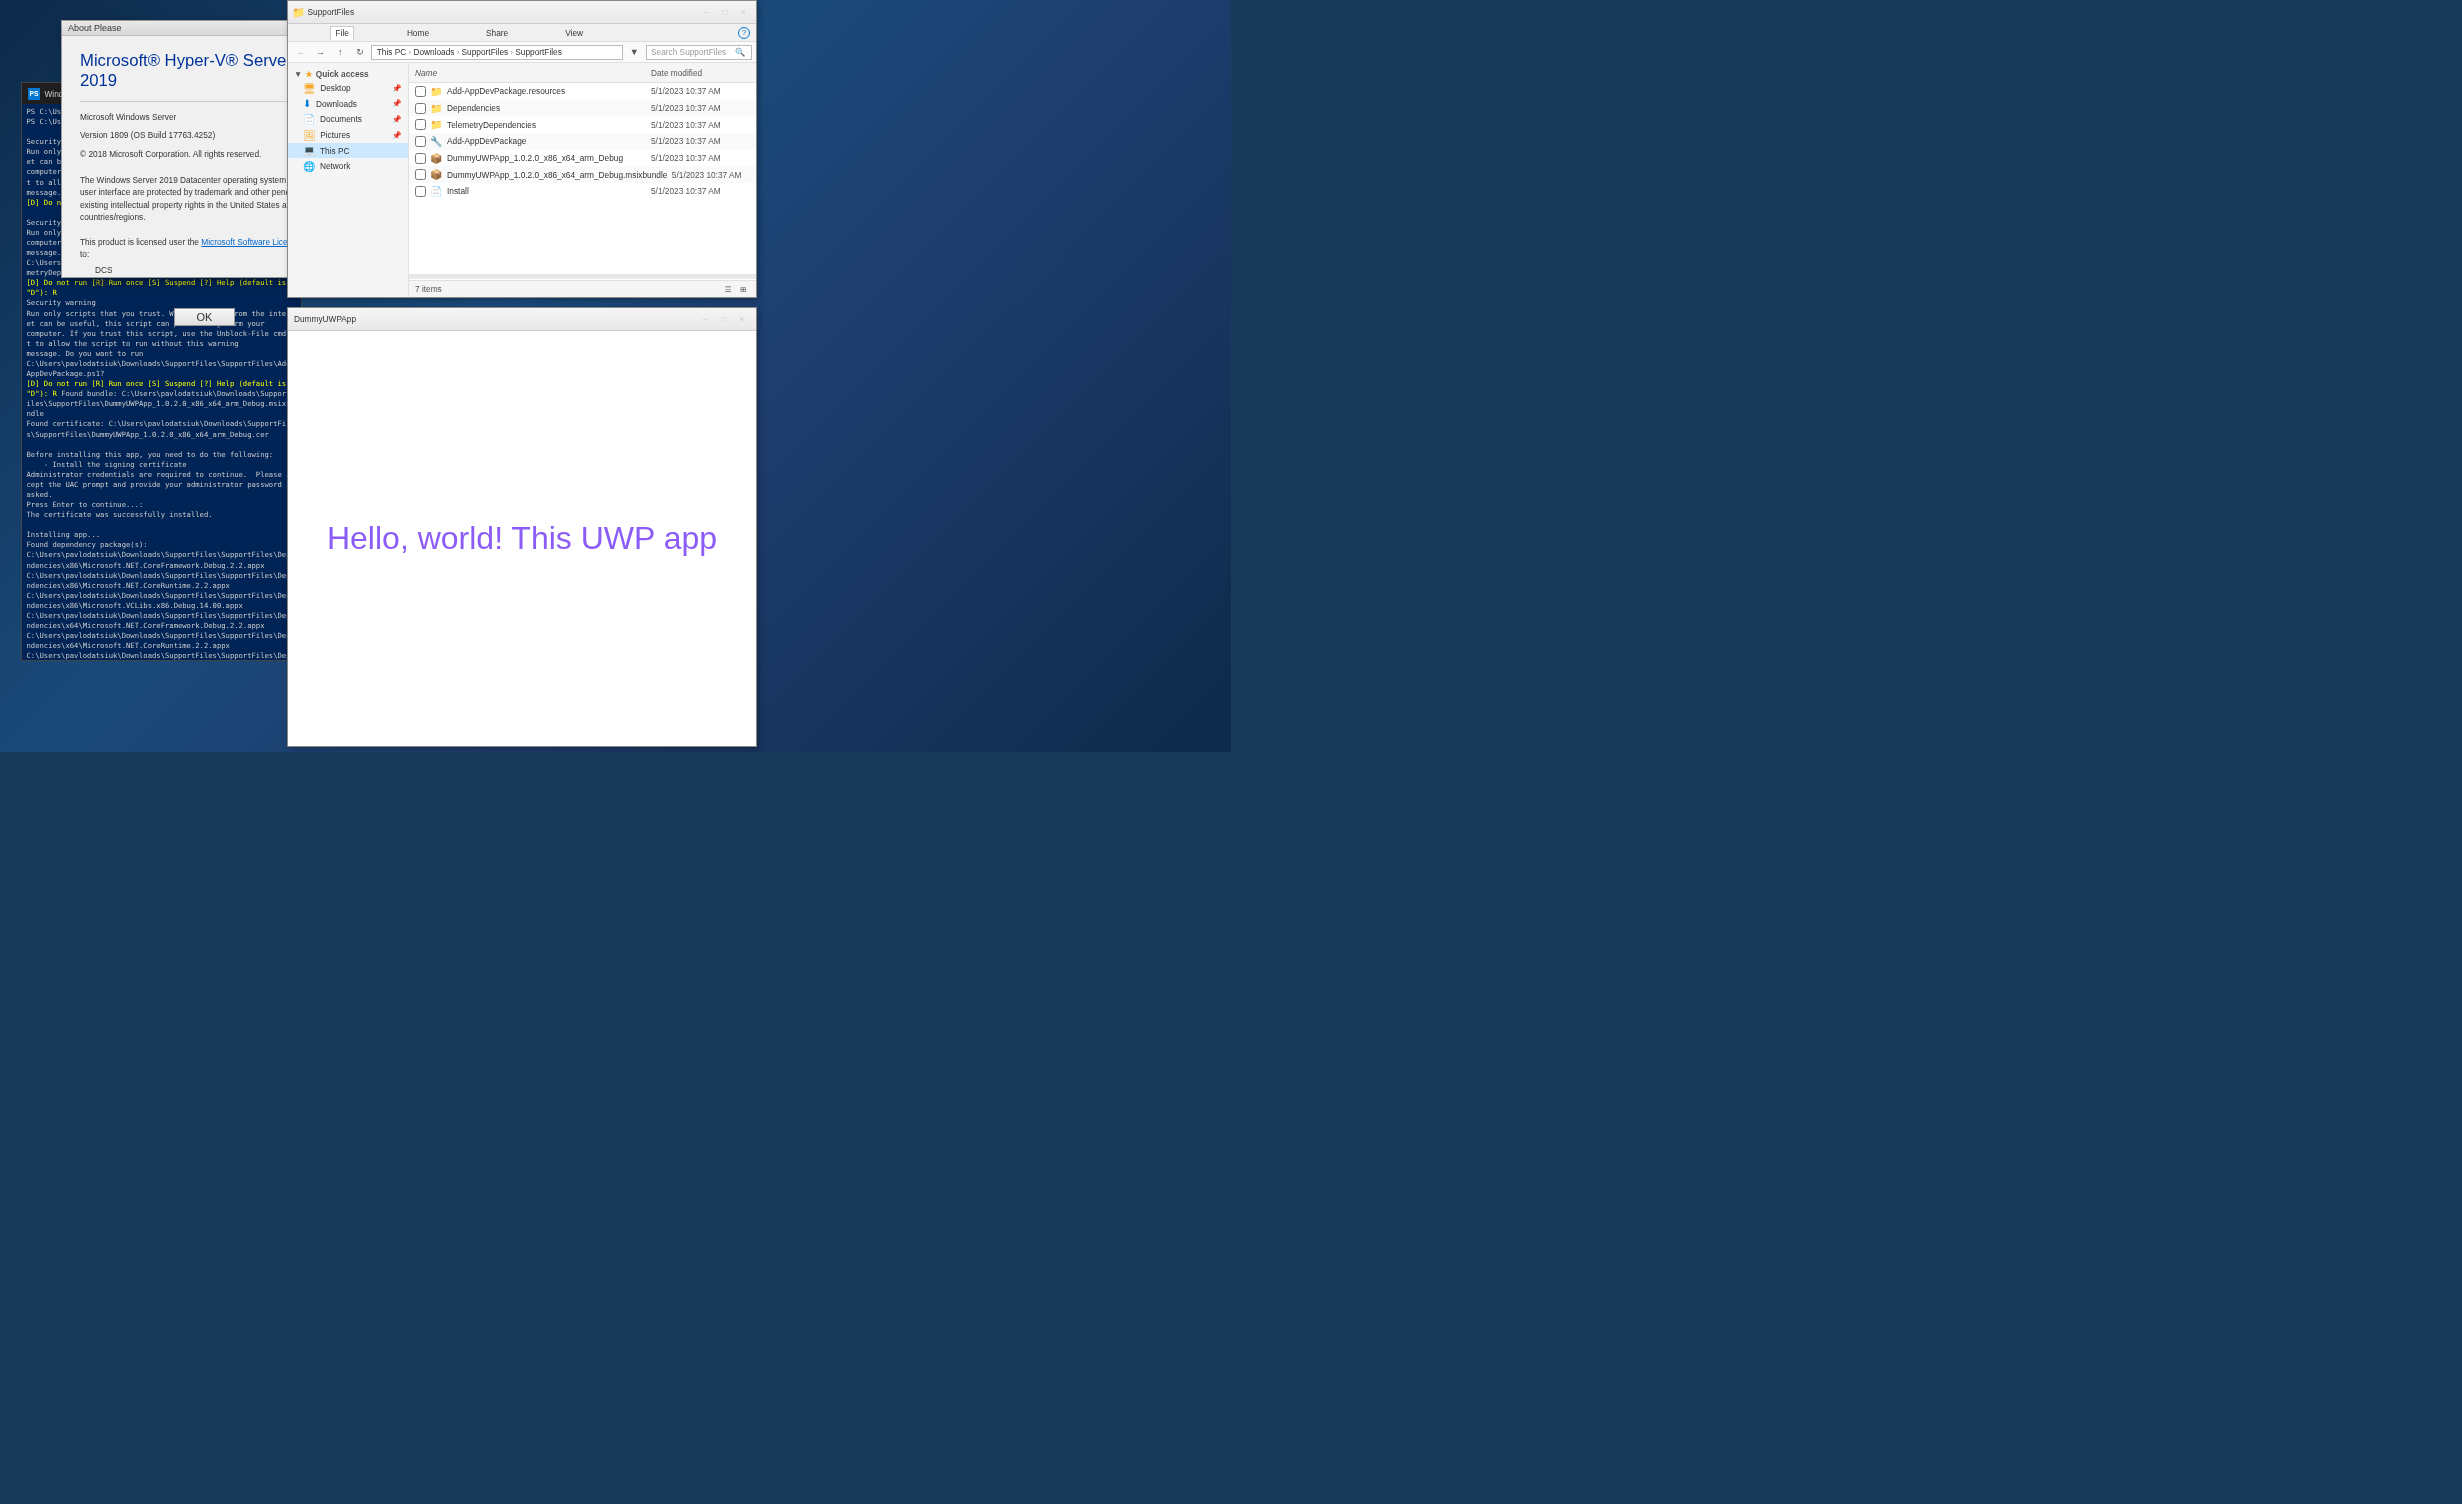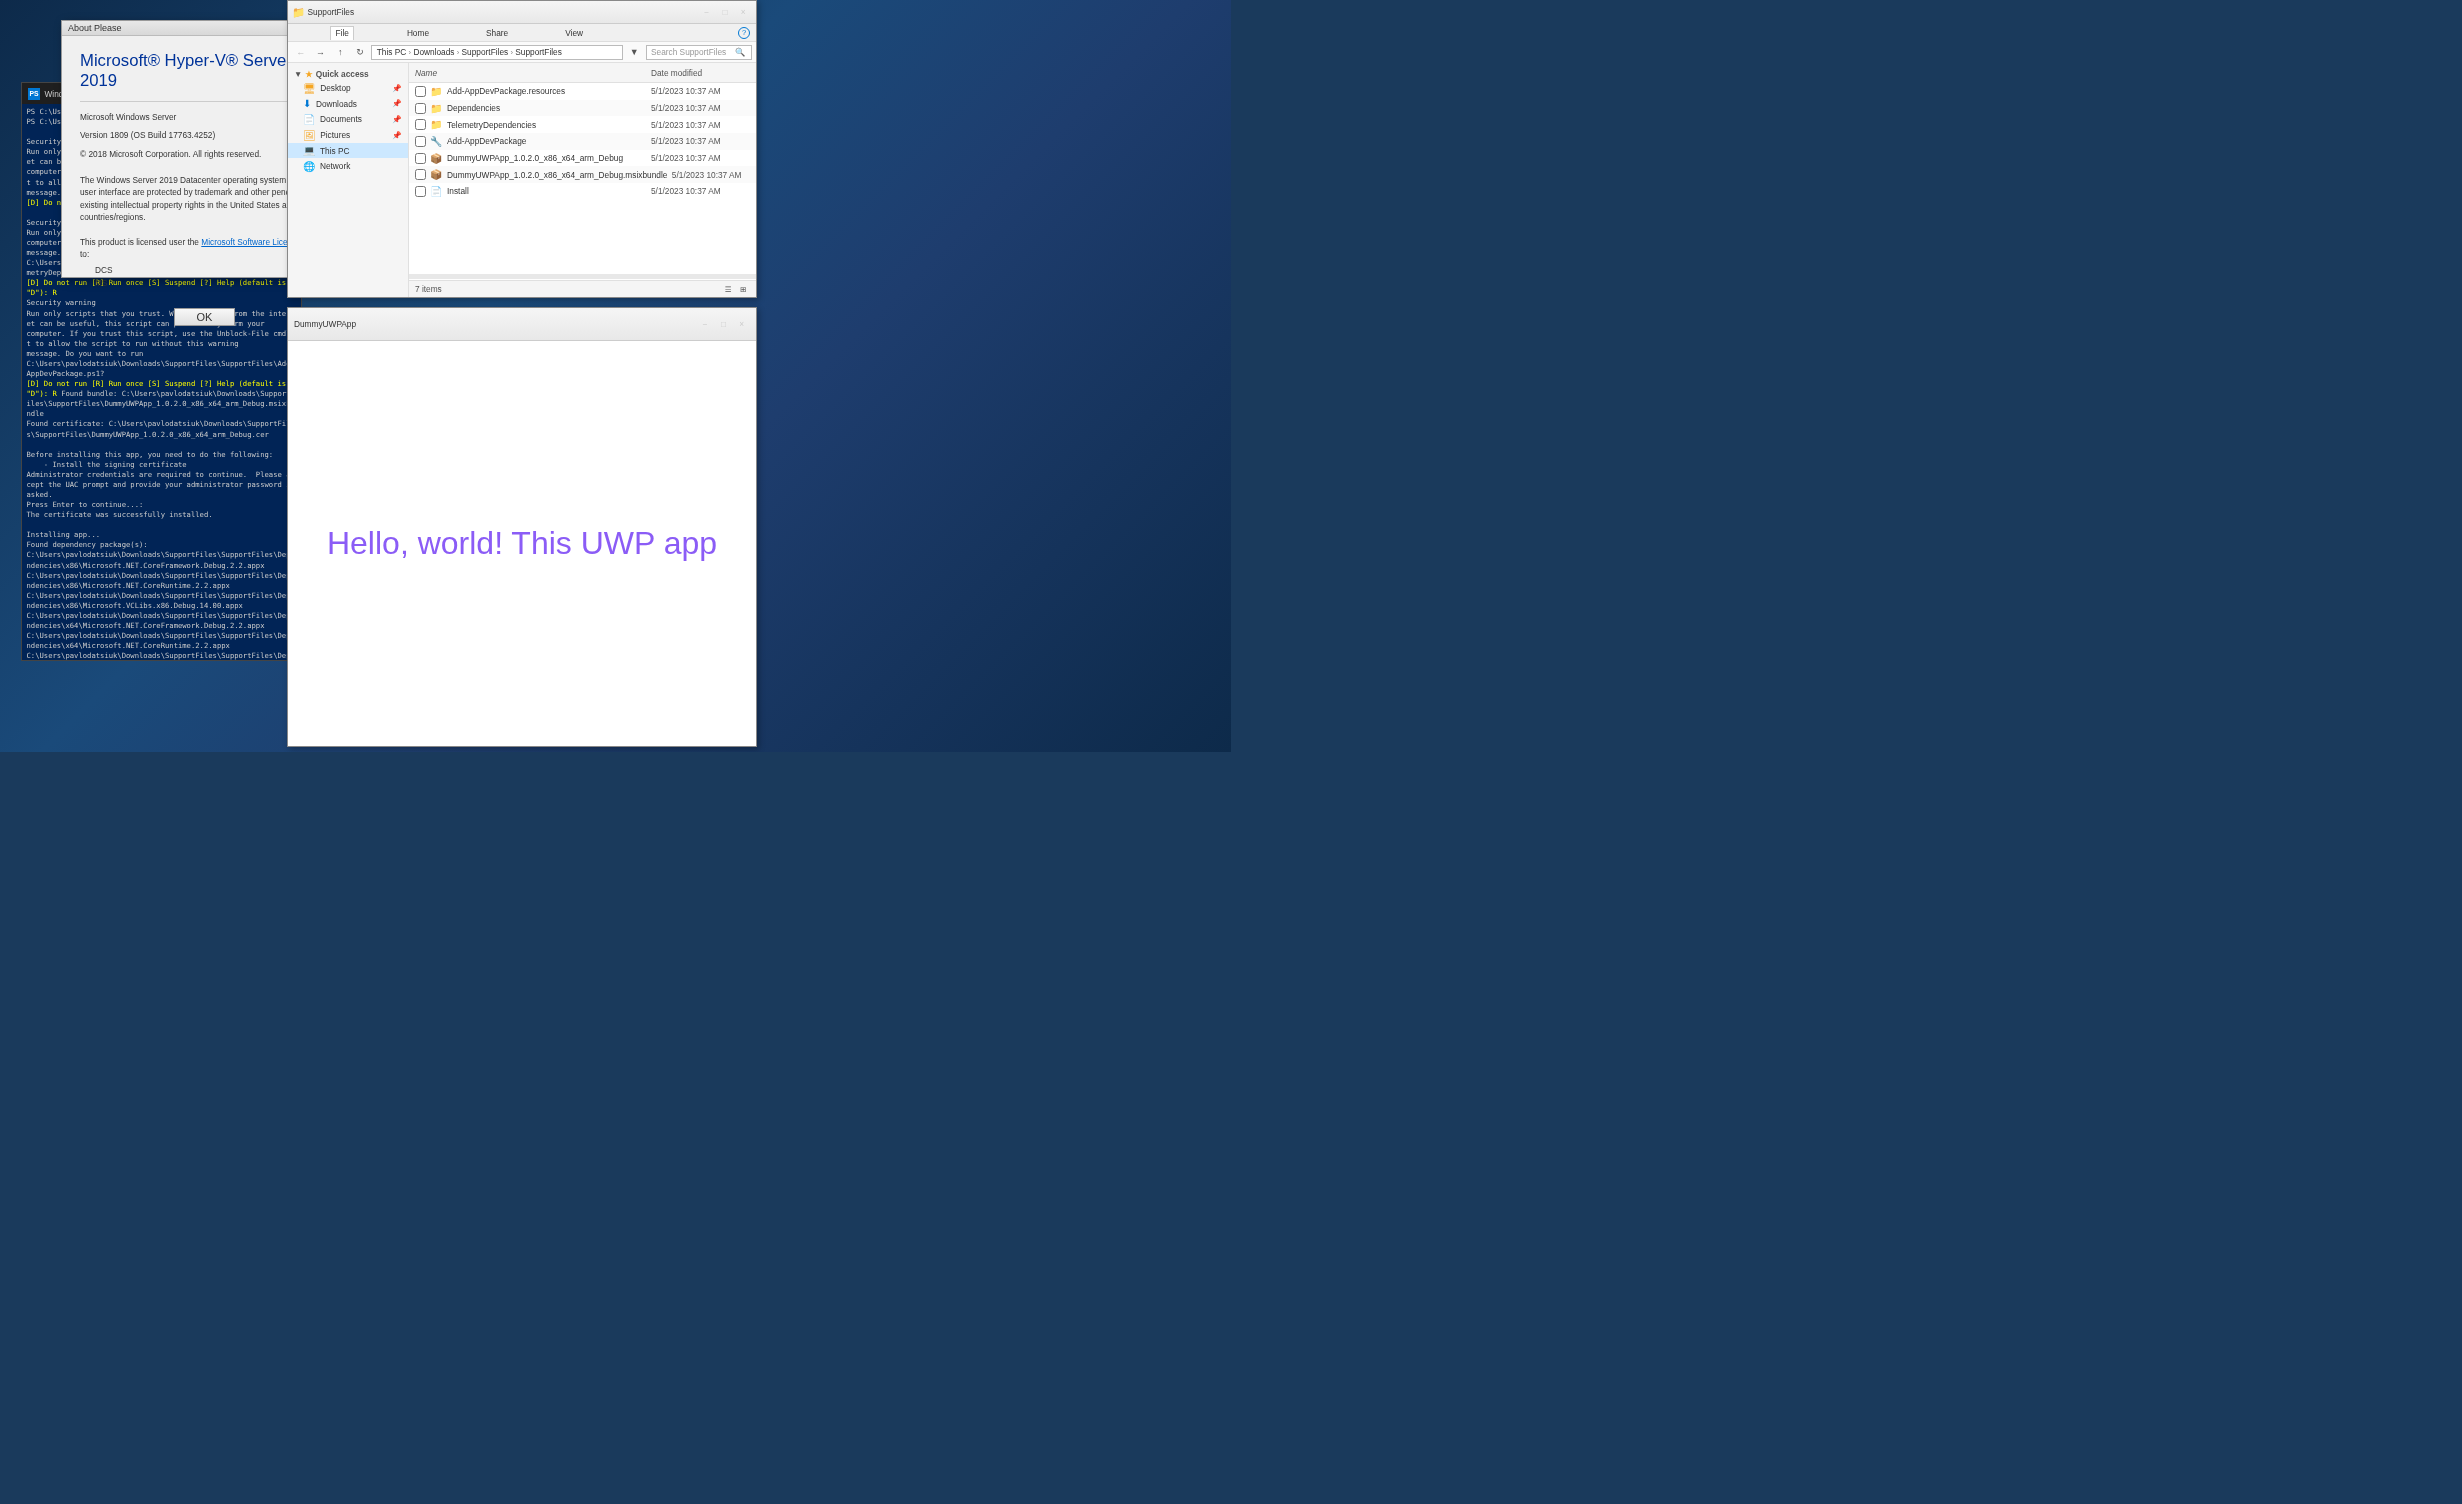--- a/index.html
+++ b/index.html
@@ -374,21 +374,21 @@
       top: 307px;
       width: 470px;
       height: 440px;
       background: white;
       border: 0.8px solid #888;
       box-shadow: 1.5px 1.5px 6px rgba(0,0,0,0.3);
       display: flex;
       flex-direction: column;
     }
     .uwp-titlebar {
-      height: 33px;
+      height: 23px;
       background: linear-gradient(to bottom, #f5f5f5, #e8e8e8);
       border-bottom: 0.8px solid #ccc;
       display: flex;
       align-items: center;
       padding: 0 6px;
     }
     .uwp-title {
       flex: 1;
       font-size: 8.3px;
       color: #333;

